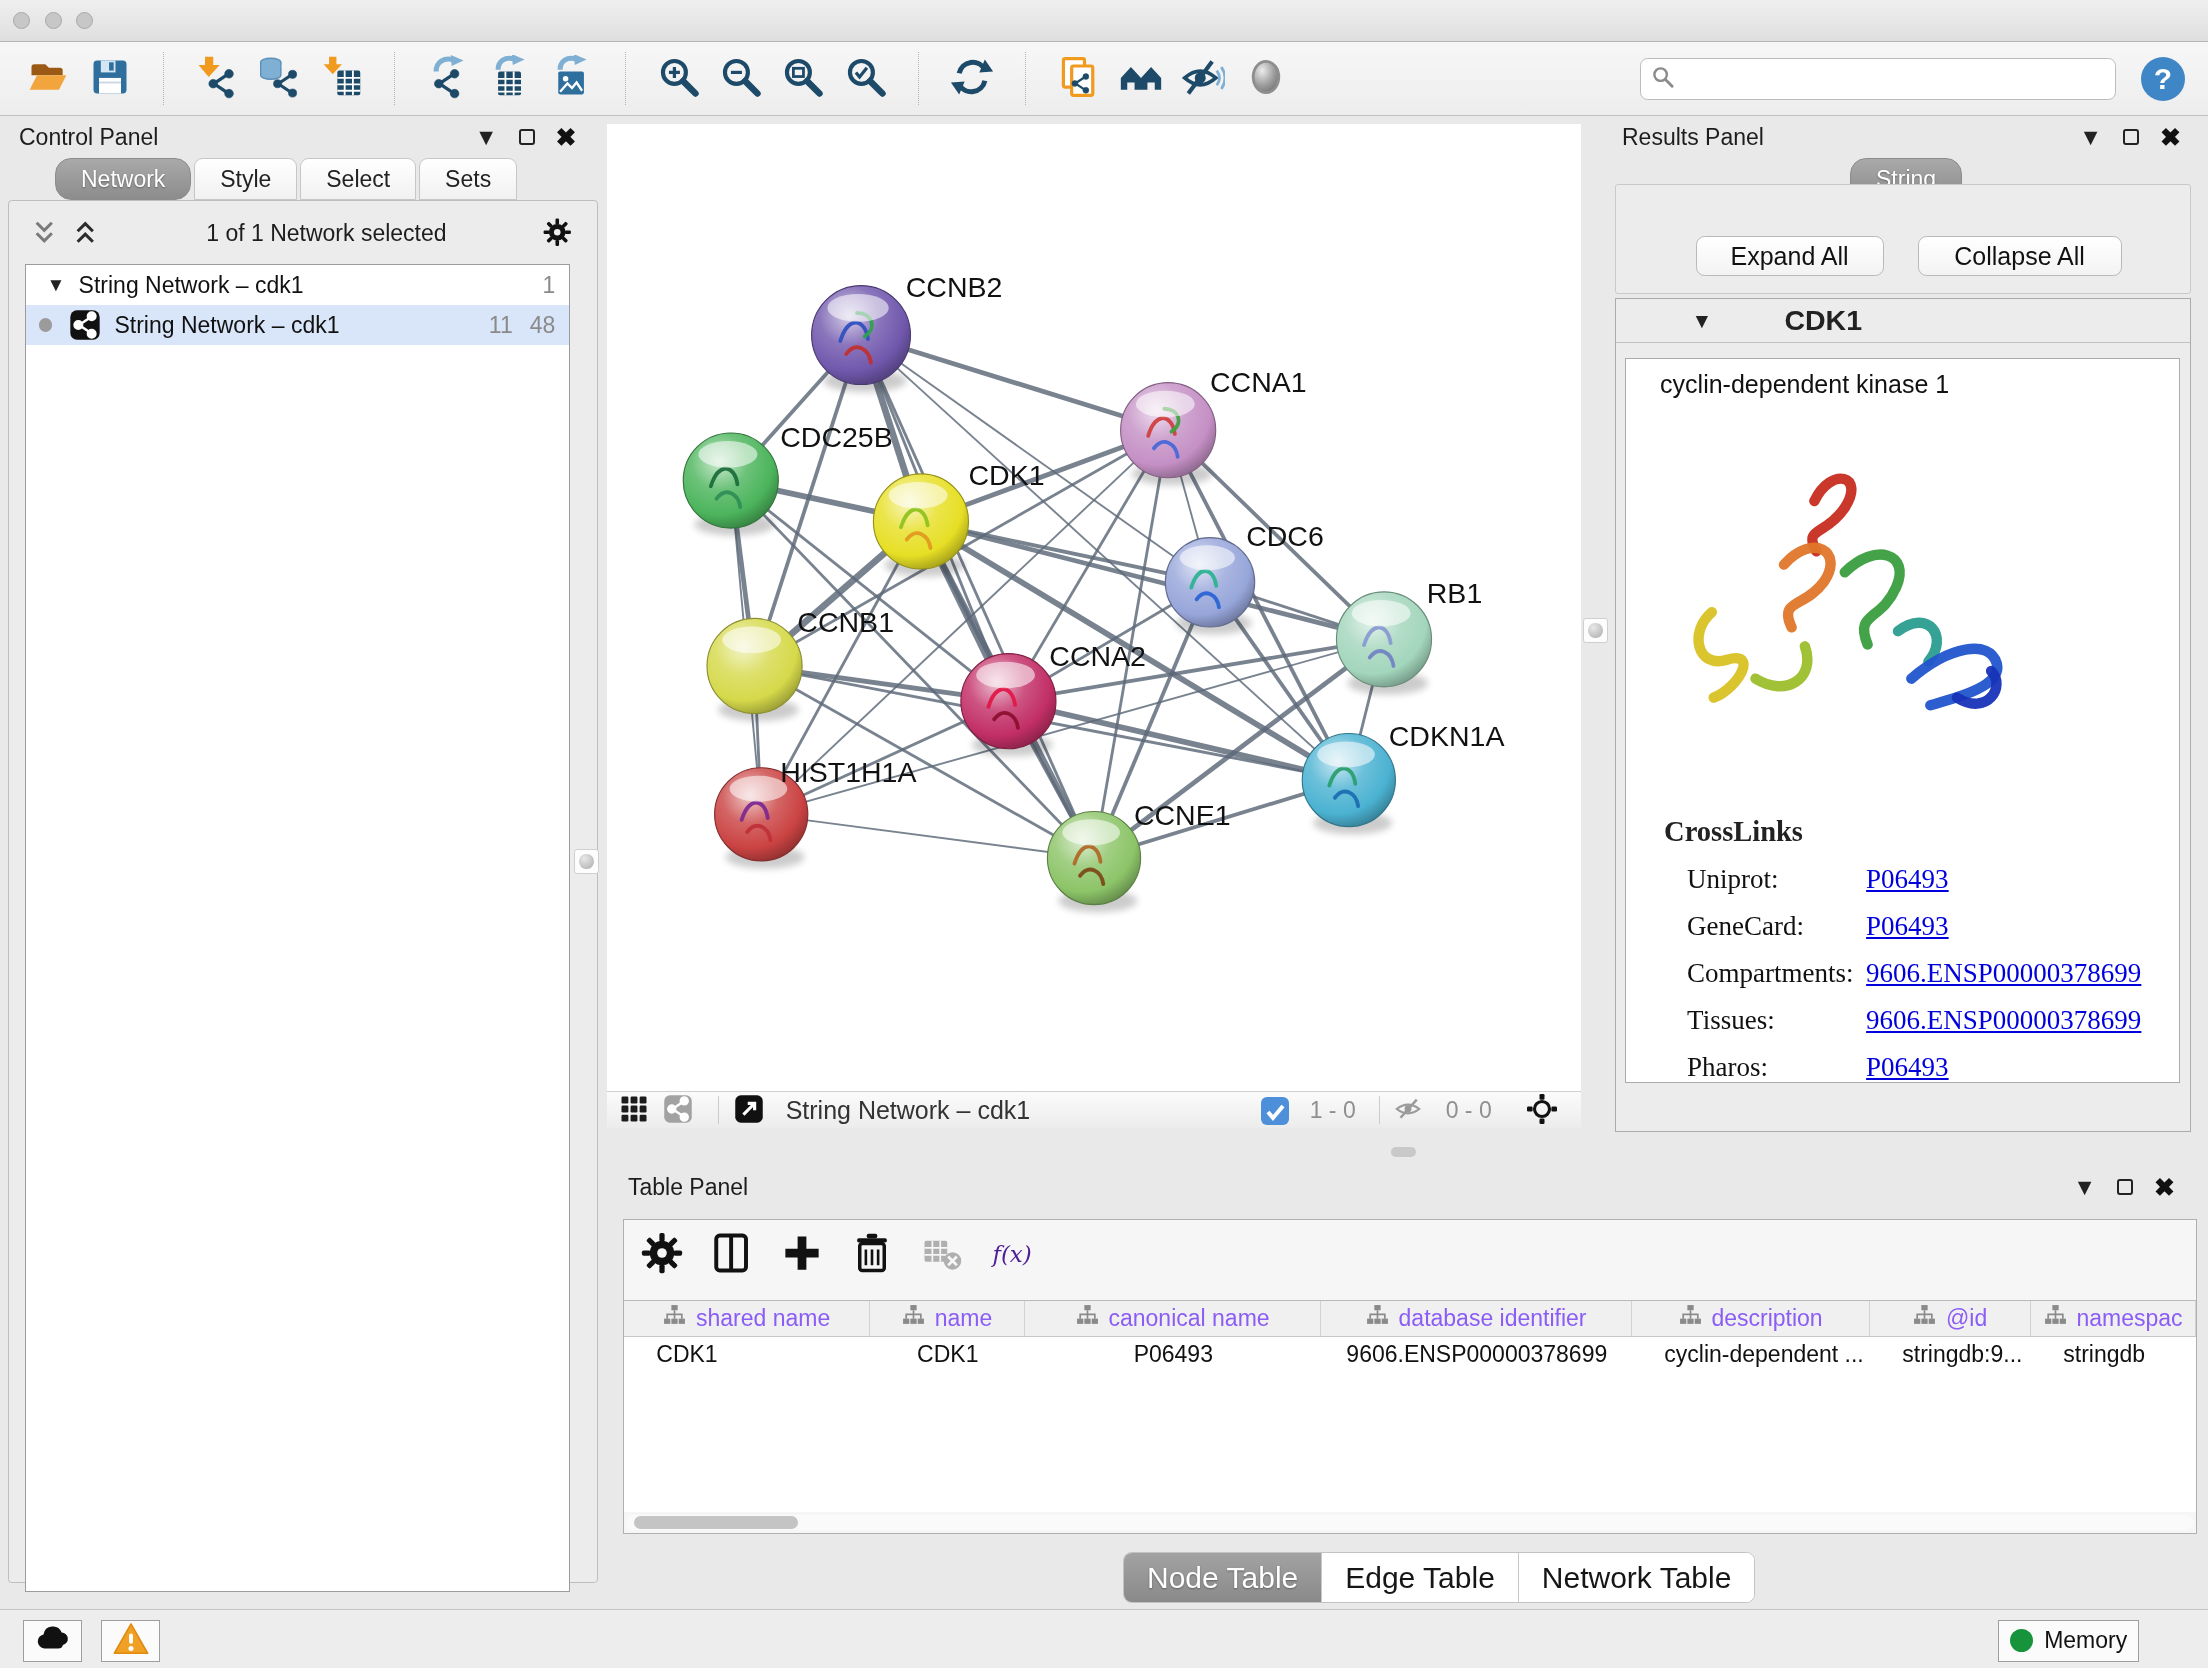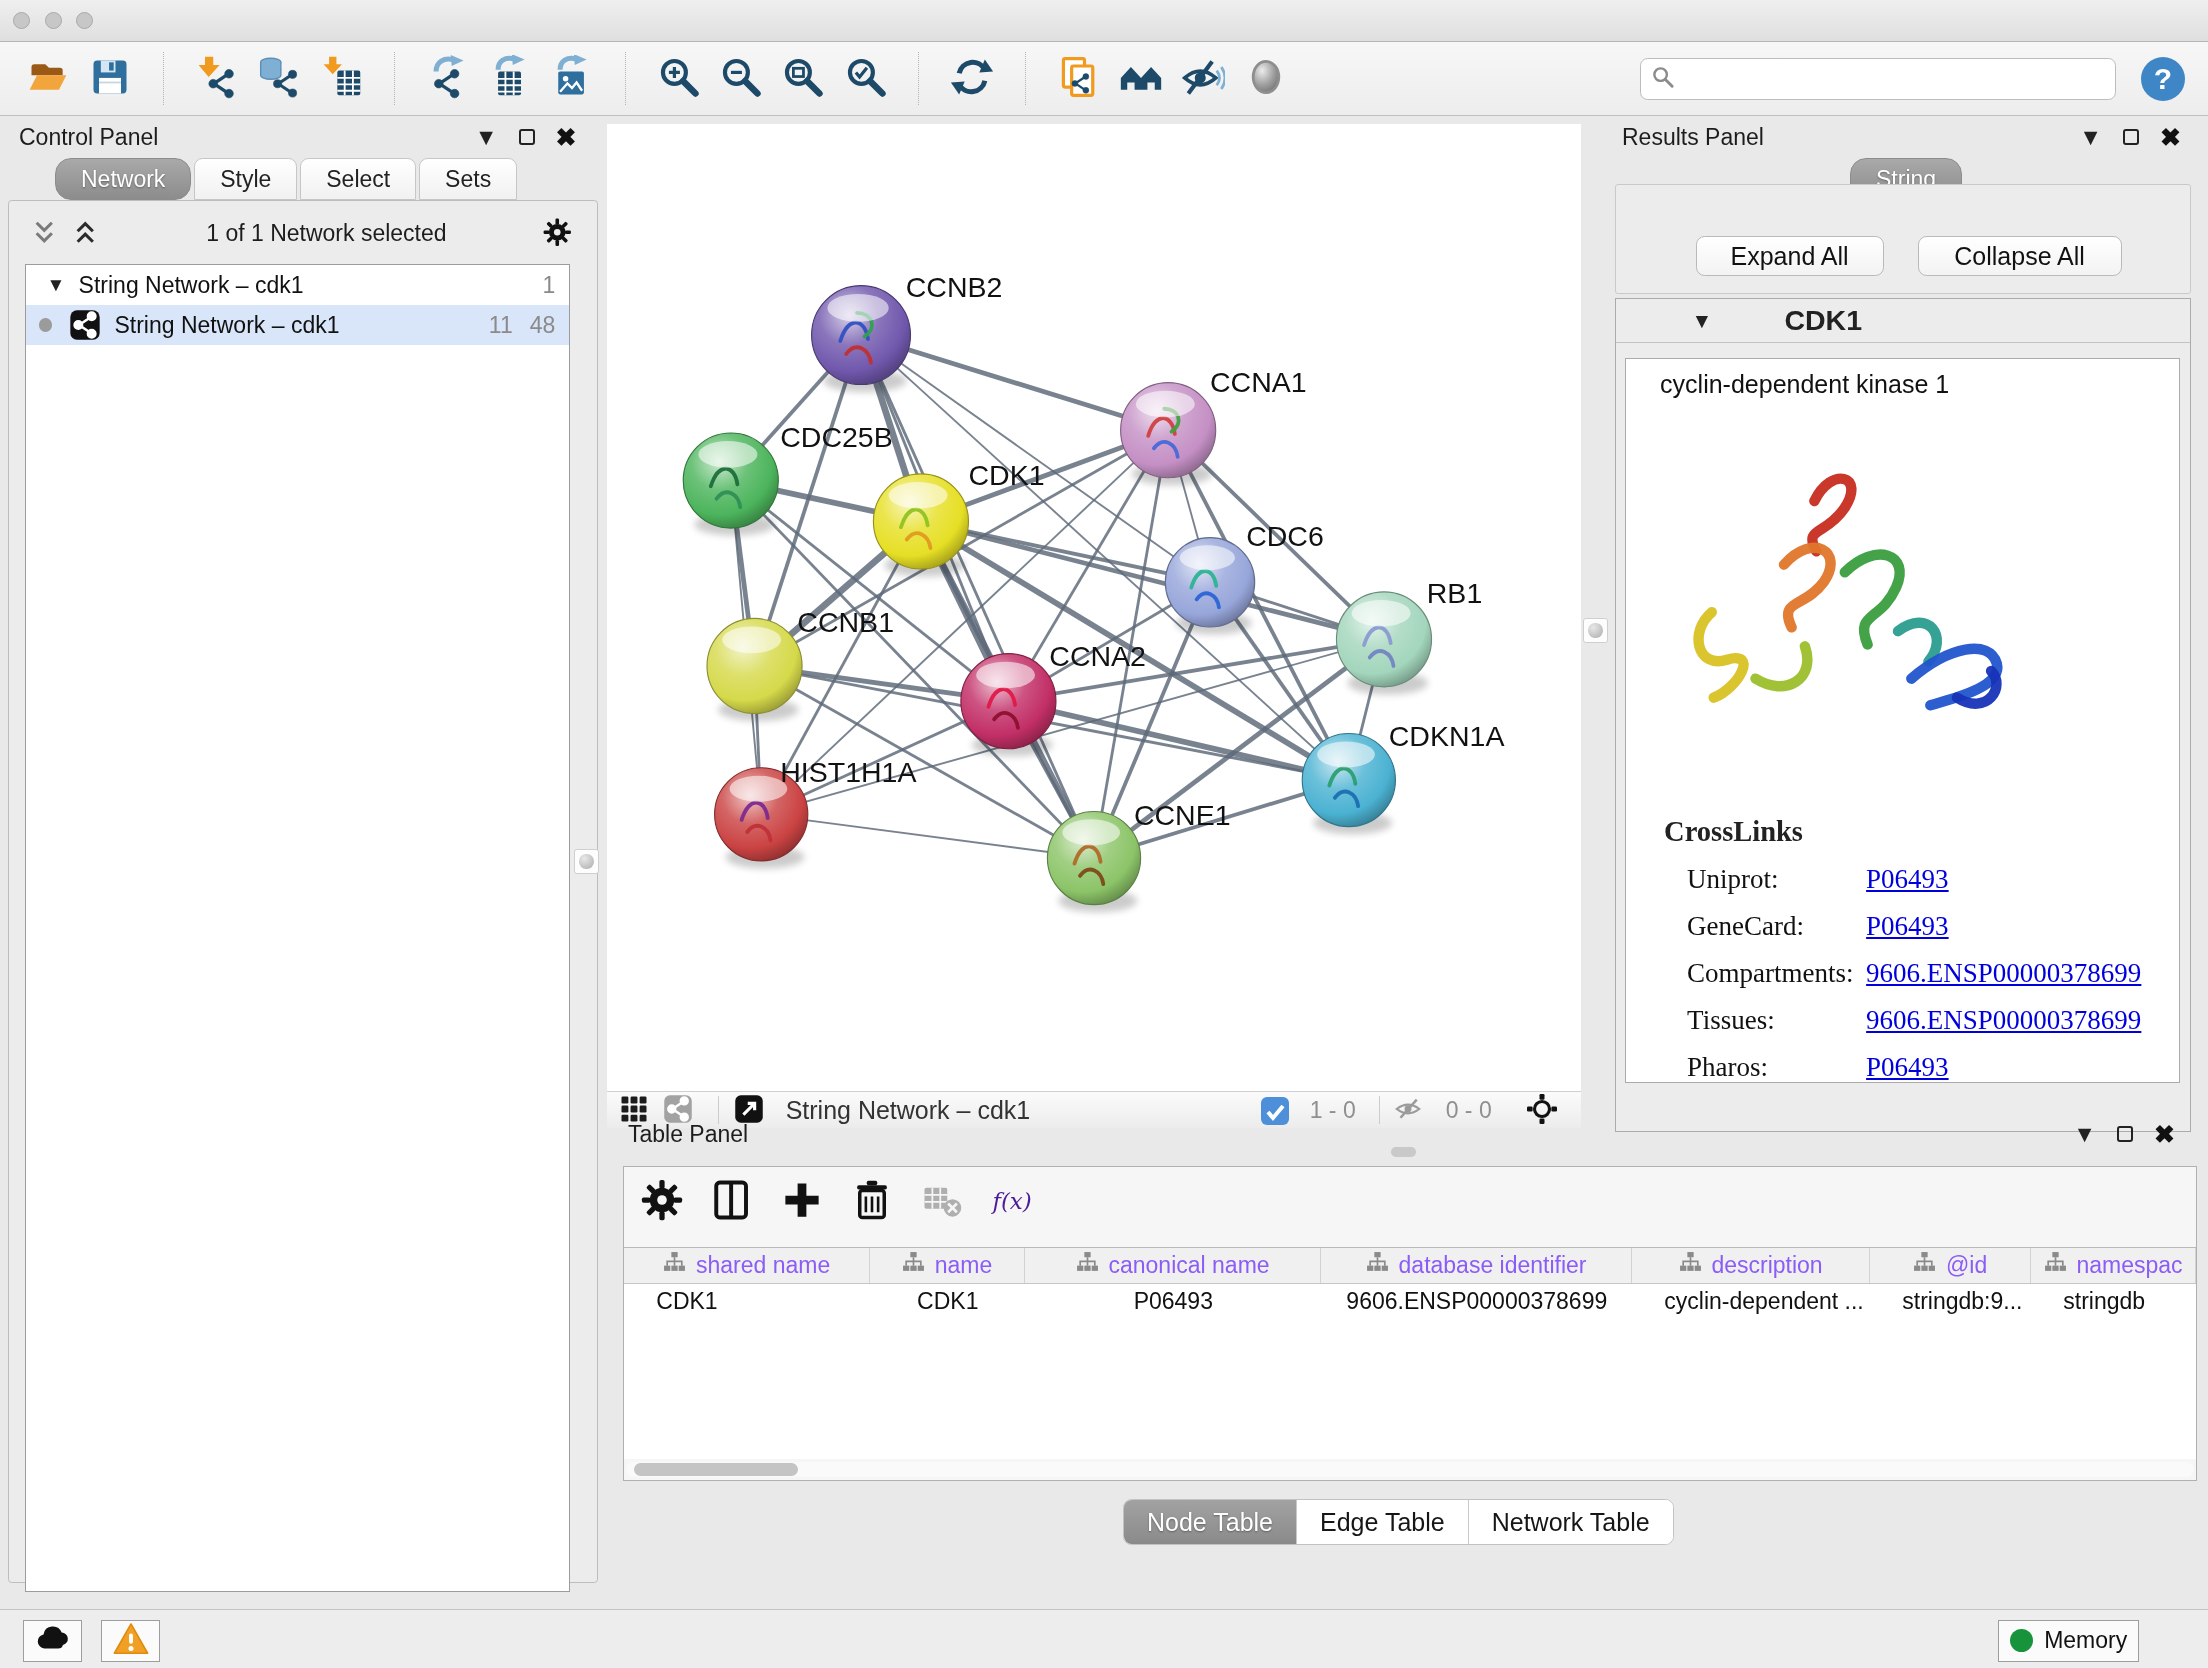--- a/index.html
+++ b/index.html
@@ -100,42 +100,42 @@
     border:1px solid #ababab; overflow:hidden; }
   #rp-desc { font-size:25px; margin:11.4px 0 0 34px; color:#111; }
   #rp-structure { position:absolute; left:44px; top:99px; }
   #rp-crosslinks { position:absolute; left:0; top:457px; width:100%; font-family:"Liberation Serif", serif; }
   #cl-title { font-size:28.5px; font-weight:bold; margin-left:38px; }
   .cl-row { display:flex; margin:16px 0 0 61px; font-size:27px; }
   .cl-label { width:179px; color:#111; }
   .cl-link { color:#0000dd; text-decoration:underline; }
 
   
-  #table-panel { position:absolute; left:609px; top:1115px; width:1600px; height:430px; }
+  #table-panel { position:absolute; left:609px; top:1168px; width:1600px; height:430px; }
   #tp-header { position:absolute; left:19px; right:34px; top:5.7px; display:flex; justify-content:space-between; align-items:center; }
   #tp-box { position:absolute; left:14.3px; top:51px; width:1574px; height:315px; background:#f6f6f6;
     border:1px solid #b0b0b0; }
   #tp-toolbar { position:absolute; left:13.3px; top:9.5px; display:flex; align-items:center; gap:21px; }
   #tp-toolbar .tbico svg { width:42px; height:42px; }
   .fx { font-family:"DejaVu Serif", serif; font-style:italic; font-size:23px; color:#4c1d95; }
   #tp-table { position:absolute; left:0; top:80px; width:1572px; background:#fff; border-top:1px solid #b9b9b9; }
   .t-head { display:flex; background:#f0f0f0; border-bottom:1.9px solid #c6c6c6; height:36px; }
   .t-hcell { display:flex; align-items:center; justify-content:center; font-size:23px; color:#8b5cf6;
     border-right:1px solid #d2d2d2; gap:9.5px; cursor:pointer; }
   .t-hcell svg { width:23px; height:23px; }
   .t-row { display:flex; height:34px; background:#fff; }
   .t-cell { font-size:23px; display:flex; align-items:center; padding-left:32px; color:#111;
     white-space:nowrap; overflow:hidden; }
   .t-cell.center { justify-content:center; padding-left:0; }
   #tp-tablebg { position:absolute; left:0; top:150px; bottom:21px; width:1572px; background:#fff; }
   #tp-scroll { position:absolute; left:1.9px; bottom:2.9px; width:1568px; height:15px; background:#fafafa; border-radius:7.6px; }
   #tp-thumb { position:absolute; left:7.6px; top:1px; width:164px; height:13.3px; background:#c4c4c4; border-radius:6.7px; cursor:pointer; }
   #tp-tabs { position:absolute; left:514px; top:384px; display:flex; border-radius:8.6px; overflow:hidden;
     border:1px solid #c2c2c2; background:#fff; }
-  .tp-tab { padding:7.6px 23px; font-size:25px; background:#fff; border-right:1px solid #c9c9c9; cursor:pointer; color:#161616;}
+  .tp-tab { padding:7.6px 23px; font-size:30px; background:#fff; border-right:1px solid #c9c9c9; cursor:pointer; color:#161616;}
   .tp-tab:last-child { border-right:none; }
   .tp-tab.sel { background:linear-gradient(#a2a2a2,#8a8a8a); color:#fff; text-shadow:0 1px 1.9px rgba(0,0,0,.35); }
 
   
   .split-handle { position:absolute; width:25px; height:25px; background:#fdfdfd; border:1px solid #cfcfcf;
     border-radius:2.9px; display:flex; align-items:center; justify-content:center; cursor:col-resize; }
   .split-handle i { display:block; width:14.3px; height:14.3px; border-radius:50%;
     background:radial-gradient(circle at 35% 30%, #e8e8e8, #ababab); }
   #hsplit-dot { position:absolute; left:1391px; top:1147px; width:25px; height:9.5px; border-radius:4.8px;
     background:#c9c9c9; cursor:row-resize; }

